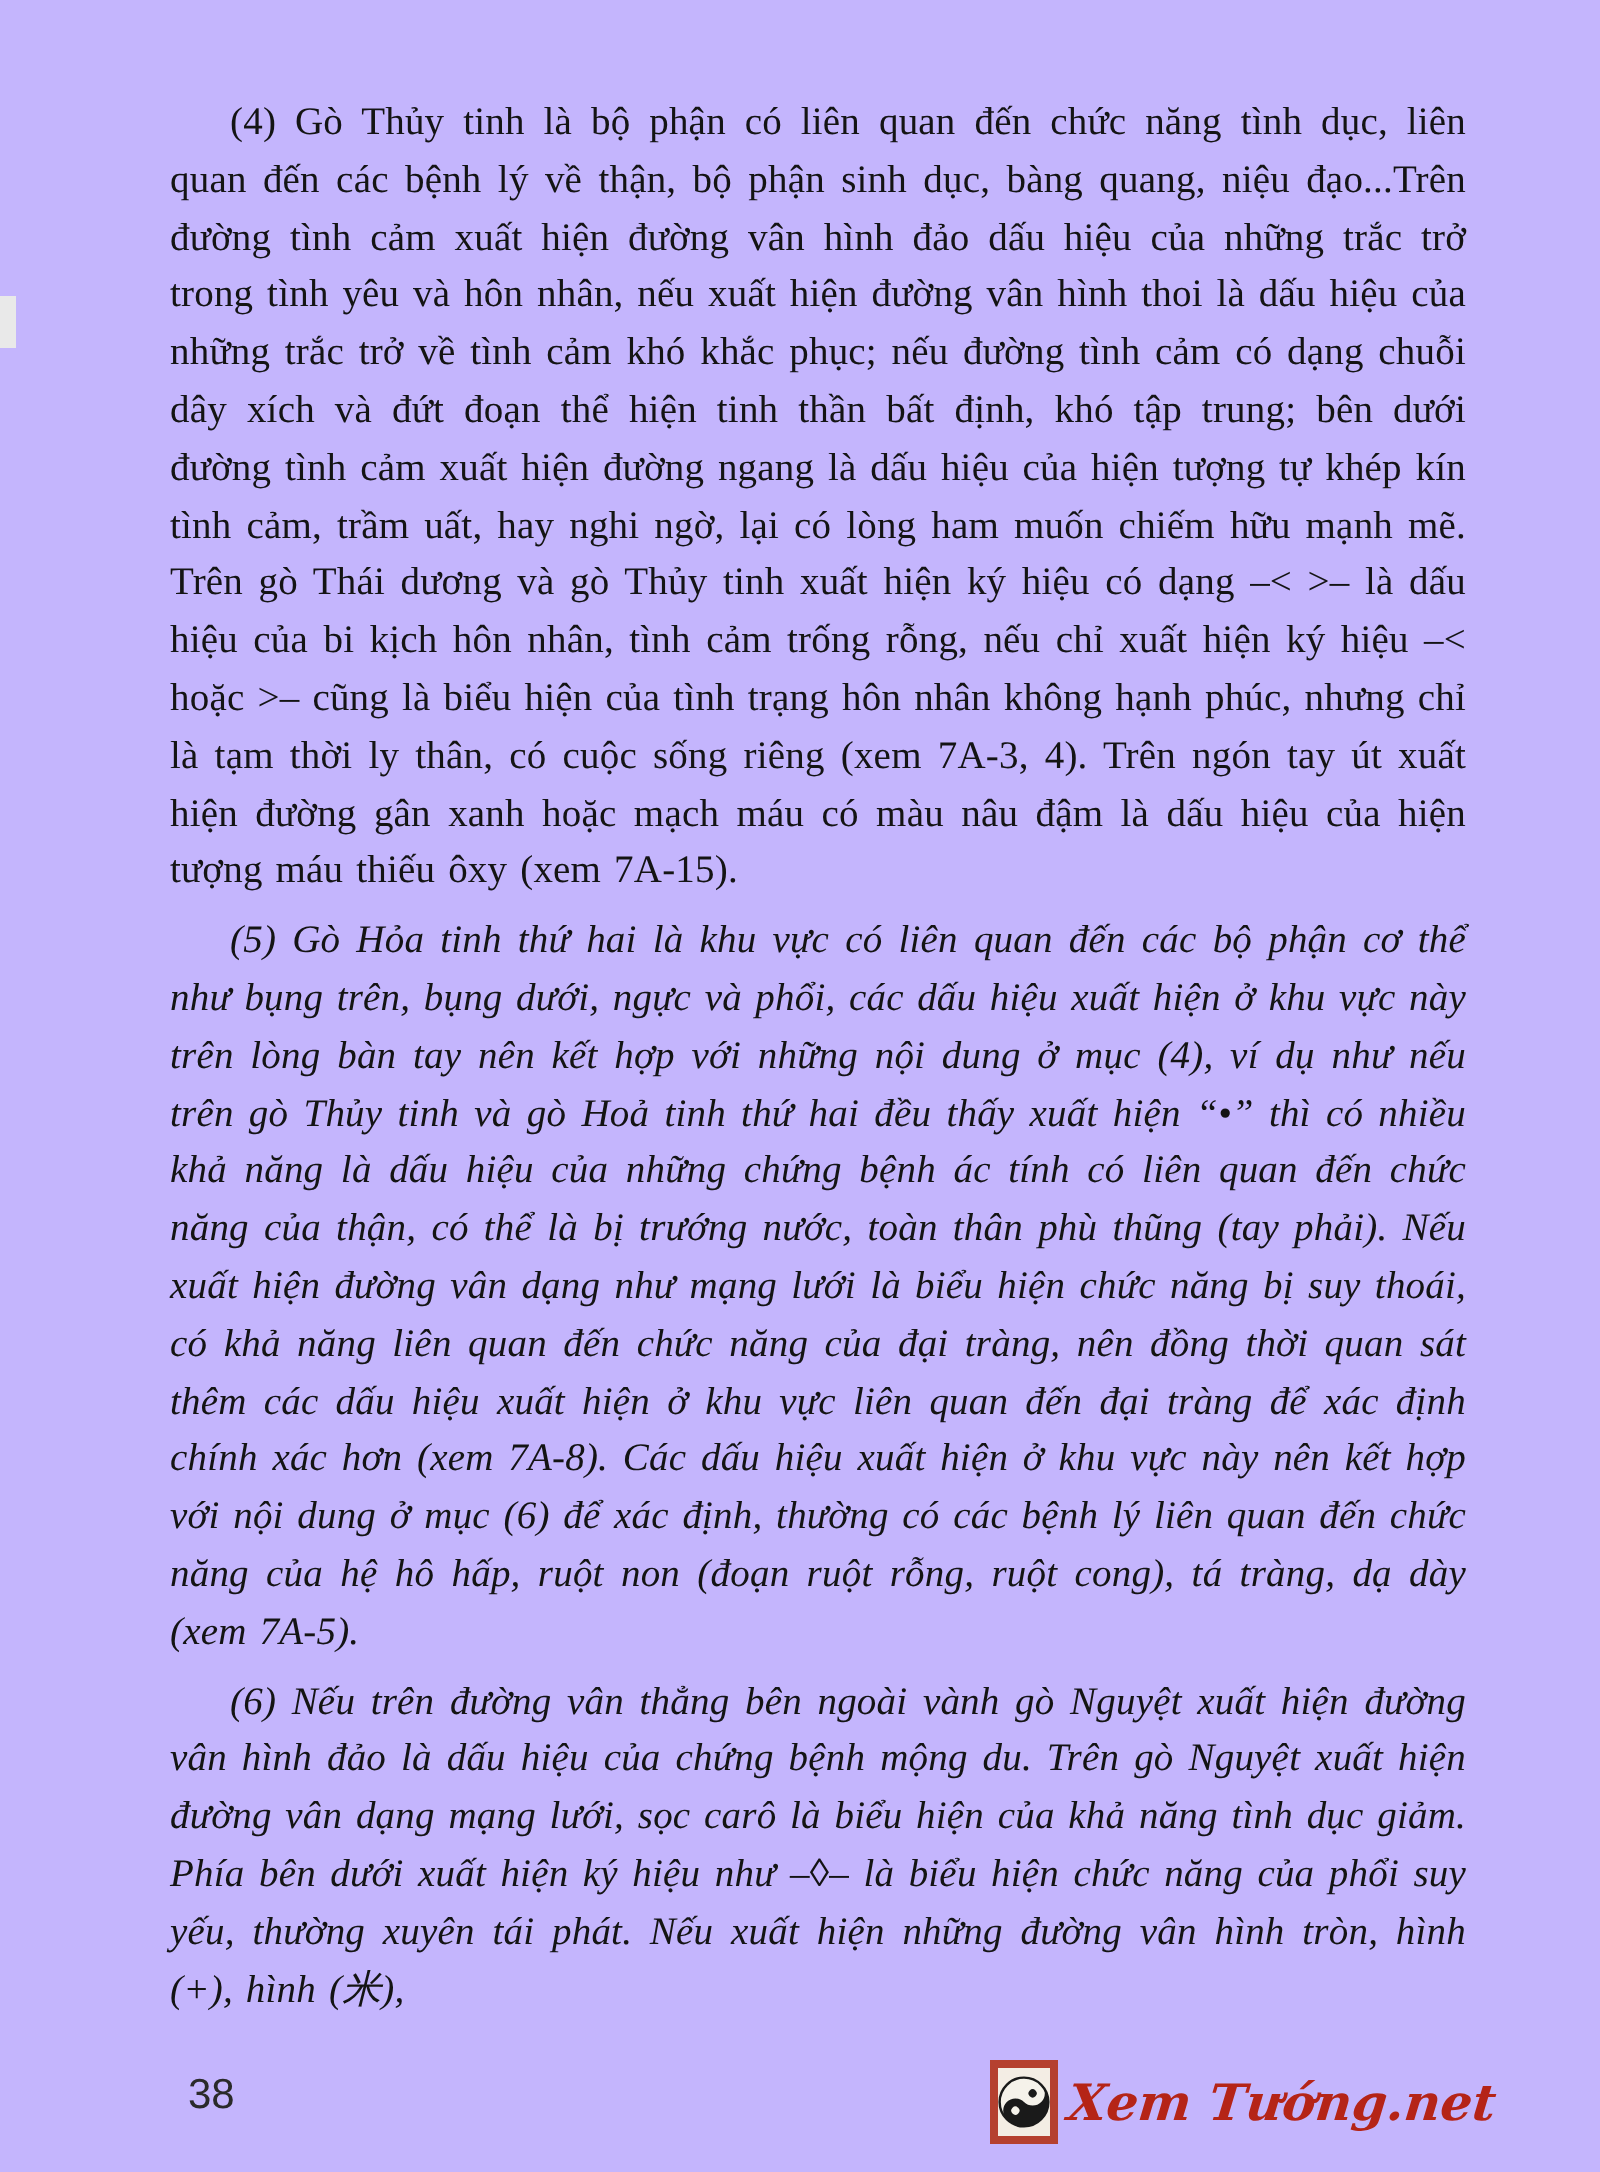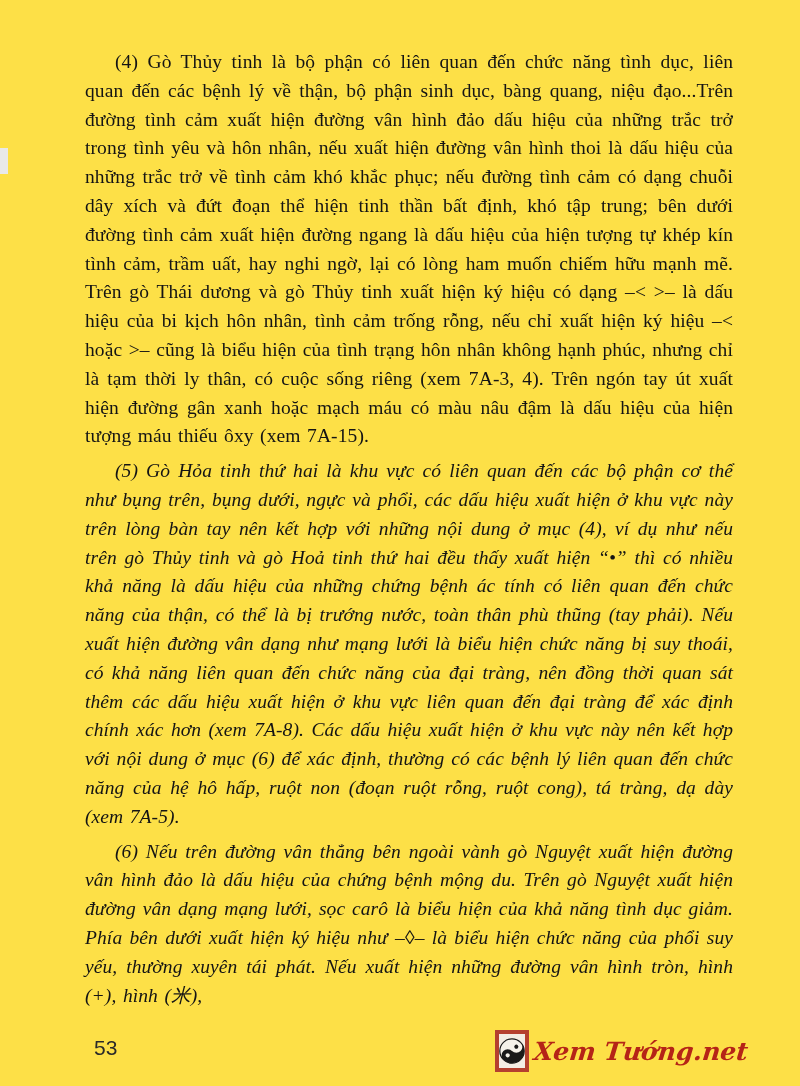--- a/index.html
+++ b/index.html
@@ -4,21 +4,21 @@
 <style>
   html, body {
     margin: 0;
     padding: 0;
     background: #ffffff;
   }
   .page {
     position: relative;
     width: 800px;
     height: 1086px;
-    background: #fde047;
+    background: #c4b5fd;
     font-family: "Liberation Serif", serif;
     color: #141414;
     overflow: hidden;
   }
   .text-block {
     position: absolute;
     left: 85px;
     top: 48px;
     width: 648px;
   }
@@ -97,21 +97,21 @@
 <div class="page">
   <div class="scan-smudge"></div>
 
   <div class="text-block">
     <p>(4) Gò Thủy tinh là bộ phận có liên quan đến chức năng tình dục, liên quan đến các bệnh lý về thận, bộ phận sinh dục, bàng quang, niệu đạo...Trên đường tình cảm xuất hiện đường vân hình đảo dấu hiệu của những trắc trở trong tình yêu và hôn nhân, nếu xuất hiện đường vân hình thoi là dấu hiệu của những trắc trở về tình cảm khó khắc phục; nếu đường tình cảm có dạng chuỗi dây xích và đứt đoạn thể hiện tinh thần bất định, khó tập trung; bên dưới đường tình cảm xuất hiện đường ngang là dấu hiệu của hiện tượng tự khép kín tình cảm, trầm uất, hay nghi ngờ, lại có lòng ham muốn chiếm hữu mạnh mẽ. Trên gò Thái dương và gò Thủy tinh xuất hiện ký hiệu có dạng –&lt; &gt;– là dấu hiệu của bi kịch hôn nhân, tình cảm trống rỗng, nếu chỉ xuất hiện ký hiệu –&lt; hoặc &gt;– cũng là biểu hiện của tình trạng hôn nhân không hạnh phúc, nhưng chỉ là tạm thời ly thân, có cuộc sống riêng (xem 7A-3, 4). Trên ngón tay út xuất hiện đường gân xanh hoặc mạch máu có màu nâu đậm là dấu hiệu của hiện tượng máu thiếu ôxy (xem 7A-15).</p>
     <p>(5) Gò Hỏa tinh thứ hai là khu vực có liên quan đến các bộ phận cơ thể như bụng trên, bụng dưới, ngực và phổi, các dấu hiệu xuất hiện ở khu vực này trên lòng bàn tay nên kết hợp với những nội dung ở mục (4), ví dụ như nếu trên gò Thủy tinh và gò Hoả tinh thứ hai đều thấy xuất hiện “•” thì có nhiều khả năng là dấu hiệu của những chứng bệnh ác tính có liên quan đến chức năng của thận, có thể là bị trướng nước, toàn thân phù thũng (tay phải). Nếu xuất hiện đường vân dạng như mạng lưới là biểu hiện chức năng bị suy thoái, có khả năng liên quan đến chức năng của đại tràng, nên đồng thời quan sát thêm các dấu hiệu xuất hiện ở khu vực liên quan đến đại tràng để xác định chính xác hơn (xem 7A-8). Các dấu hiệu xuất hiện ở khu vực này nên kết hợp với nội dung ở mục (6) để xác định, thường có các bệnh lý liên quan đến chức năng của hệ hô hấp, ruột non (đoạn ruột rỗng, ruột cong), tá tràng, dạ dày (xem 7A-5).</p>
     <p>(6) Nếu trên đường vân thẳng bên ngoài vành gò Nguyệt xuất hiện đường vân hình đảo là dấu hiệu của chứng bệnh mộng du. Trên gò Nguyệt xuất hiện đường vân dạng mạng lưới, sọc carô là biểu hiện của khả năng tình dục giảm. Phía bên dưới xuất hiện ký hiệu như –◊– là biểu hiện chức năng của phổi suy yếu, thường xuyên tái phát. Nếu xuất hiện những đường vân hình tròn, hình (+), hình (米),</p>
   </div>
 
   <div class="footer">
-    <span class="page-number">53</span>
+    <span class="page-number">38</span>
 
     <div class="watermark">
       <div class="logo-box">
         <svg viewBox="0 0 64 64" width="26" height="26" aria-hidden="true">
           <circle cx="32" cy="32" r="30" fill="#f5f2ea" stroke="#1a1a1a" stroke-width="3"></circle>
           <path d="M32 2 a30 30 0 0 1 0 60 a15 15 0 0 1 0 -30 a15 15 0 0 0 0 -30 z" fill="#1a1a1a"></path>
           <circle cx="32" cy="17" r="5" fill="#1a1a1a"></circle>
           <circle cx="32" cy="47" r="5" fill="#f5f2ea"></circle>
         </svg>
       </div>

